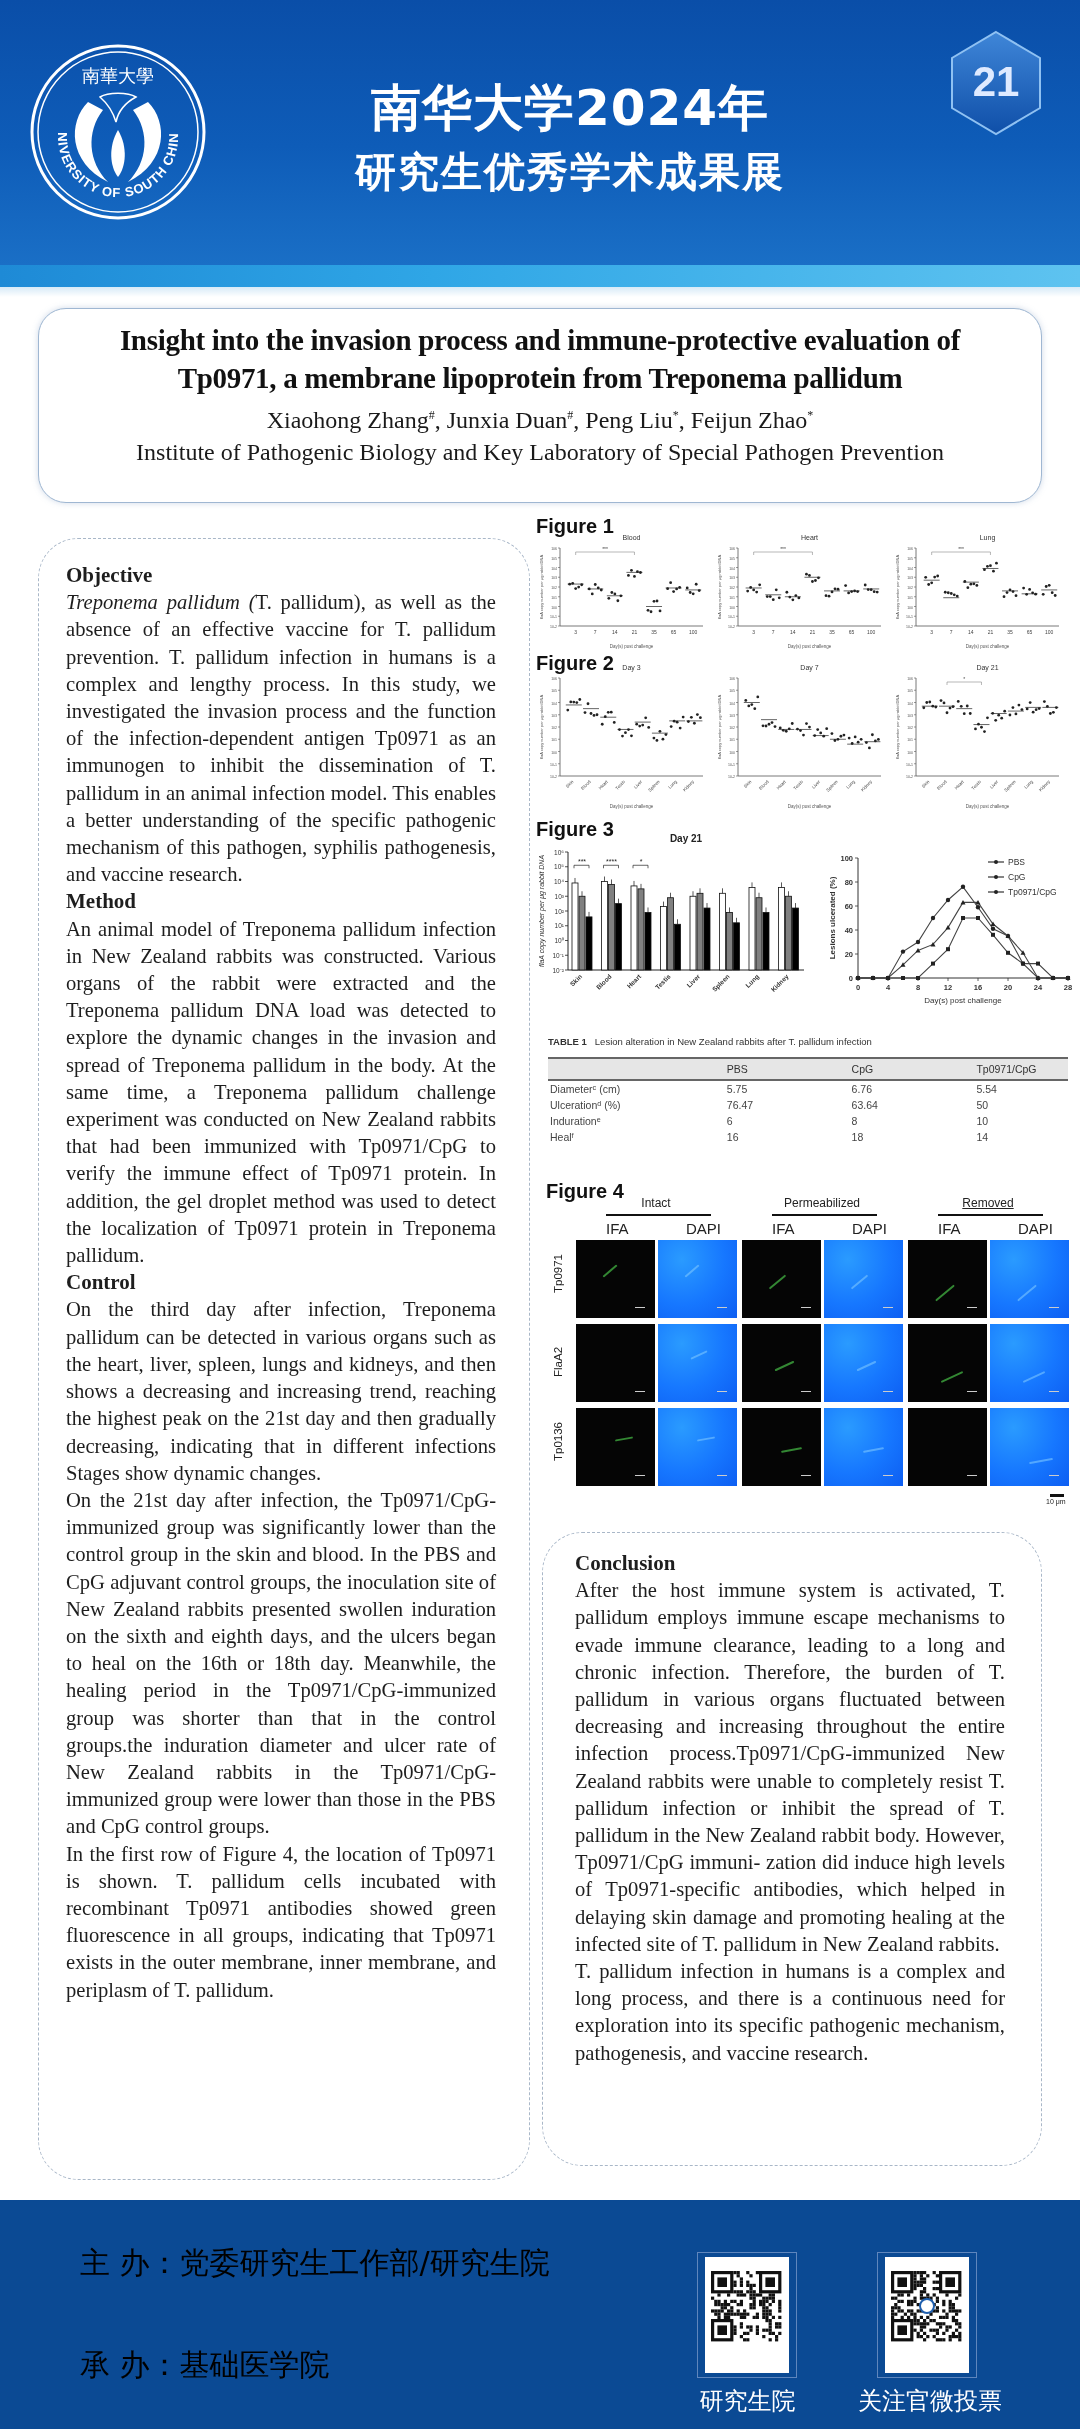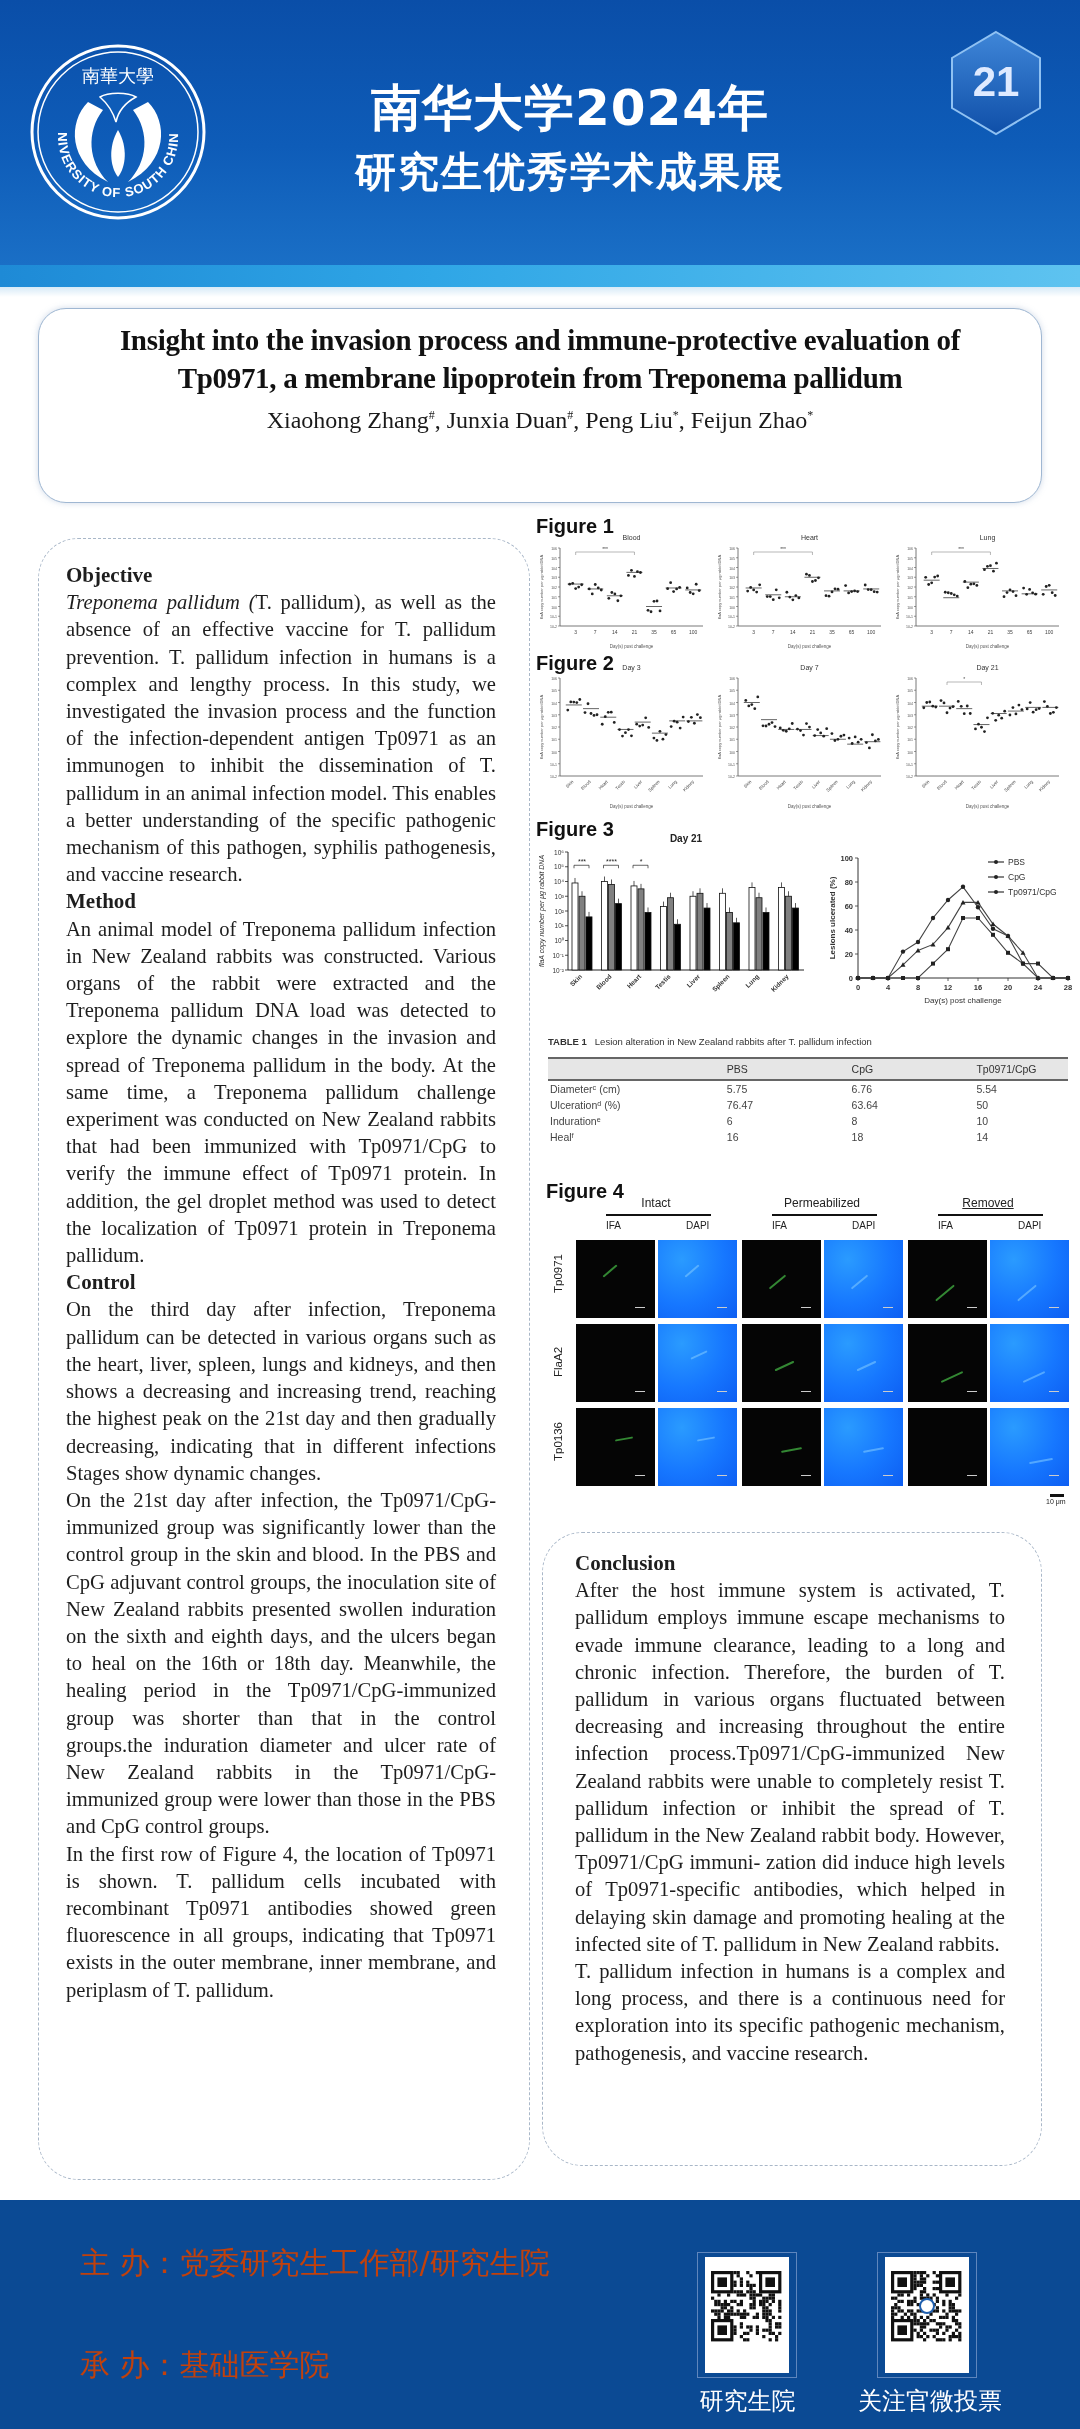--- a/index.html
+++ b/index.html
@@ -48,36 +48,36 @@
   .table1 .cap { font-size: 9.5px; color: #333; margin-bottom: 10px; }
   .table1 .cap b { font-weight: bold; }
   .table1 table { width: 100%; border-collapse: collapse; font-size: 10.5px; color: #444; }
   .table1 thead tr { background: #e6e6e6; border-top: 2px solid #666; border-bottom: 2px solid #666; }
   .table1 th { text-align: left; font-weight: normal; padding: 4px 2px; color: #333; }
   .table1 td { padding: 2px 2px; }
 
   .fig4 { position: absolute; left: 548px; top: 1178px; width: 520px; height: 330px; }
   .grp-title { position: absolute; font-family: "Liberation Sans", sans-serif; font-size: 12px; color: #222; text-align: center; }
   .grp-line { position: absolute; height: 2px; background: #111; }
-  .col-lab { position: absolute; font-family: "Liberation Sans", sans-serif; font-size: 10px; color: #222; }
+  .col-lab { position: absolute; font-family: "Liberation Sans", sans-serif; font-size: 15px; color: #222; }
   .row-lab { position: absolute; font-family: "Liberation Sans", sans-serif; font-size: 11.5px; color: #222; transform: rotate(-90deg); transform-origin: left top; white-space: nowrap; }
   .micro { position: absolute; width: 79px; height: 78px; }
   .micro.ifa { background: #050505; }
   .micro.dapi { background: radial-gradient(ellipse at 30% 25%, #2a9bff 0%, #1677ff 55%, #0d5ef2 100%); }
   .micro .scale { position: absolute; right: 10px; bottom: 10px; width: 10px; height: 1px; background: #ccc; }
   .micro .fil { position: absolute; height: 2px; border-radius: 1px; }
 
   
   .right-box { position: absolute; left: 542px; top: 1532px; width: 500px; height: 634px;
     border: 1.5px dashed #a9b7c8; border-radius: 40px; }
   .right-text { left: 575px; top: 1550px; width: 430px; }
 
   
   .footer { position: absolute; left: 0; top: 2200px; width: 1080px; height: 229px; background: #0b4a94; }
-  .footer-line { position: absolute; color: #c2410c; font-family: "DejaVu Sans", sans-serif; font-size: 30px; left: 80px; }
+  .footer-line { position: absolute; color: #000000; font-family: "DejaVu Sans", sans-serif; font-size: 30px; left: 80px; }
   .qr { position: absolute; width: 84px; height: 116px; background: #fff; }
   .qr-frame { position: absolute; border: 1px solid #5f86bd; }
   .qr-cap { position: absolute; color: #fff; font-family: "DejaVu Sans", sans-serif; font-size: 24px; text-align: center; }
 </style>
 </head>
 <body>
 
 <div class="header"></div>
 <div class="header-stripe"></div>
 <div class="header-fade"></div>
@@ -114,20 +114,21 @@
   <div class="paper-title">
     <div>Insight into the invasion process and immune-protective evaluation of</div>
     <div>Tp0971, a membrane lipoprotein from Treponema pallidum</div>
   </div>
   <div class="authors">
     <span>Xiaohong Zhang</span><sup>#</sup>,
     <span>Junxia Duan</span><sup>#</sup>,
     <span>Peng Liu</span><sup>*</sup>,
     <span>Feijun Zhao</span><sup>*</sup>
   </div>
+  <div class="affil">Institute of Pathogenic Biology and Key Laboratory of Special Pathogen Prevention</div>
 </div>
 
 <div class="left-box"></div>
 <div class="col-text left-text">
   <div class="sec-h">Objective</div>
   <p><i>Treponema pallidum (</i><span>T. pallidum), as well as the absence of an effective vaccine for T. pallidum prevention. T. pallidum infection in humans is a complex and lengthy process. In this study, we investigated the invasion process and the function of the infection-dependent antigen Tp0971 as an immunogen to inhibit the dissemination of T. pallidum in an animal infection model. This enables a better understanding of the specific pathogenic mechanism of this pathogen, syphilis pathogenesis, and vaccine research.</span></p>
   <div class="sec-h">Method</div>
   <p>An animal model of Treponema pallidum infection in New Zealand rabbits was constructed.  Various organs of the rabbit were extracted and the Treponema pallidum DNA load was detected to explore the dynamic changes in the invasion and spread of Treponema pallidum in the body.  At the same time, a Treponema pallidum challenge experiment was conducted on New Zealand rabbits that had been immunized with Tp0971/CpG to verify the immune effect of Tp0971 protein.  In addition, the gel droplet method was used to detect the localization of Tp0971 protein in Treponema pallidum.</p>
   <div class="sec-h">Control</div>
   <p>On the third day after infection, Treponema pallidum can be detected in various organs such as the heart, liver, spleen, lungs and kidneys, and then shows a decreasing and increasing trend, reaching the highest peak on the 21st day and then gradually decreasing, indicating that in different infections Stages show dynamic changes.</p>

